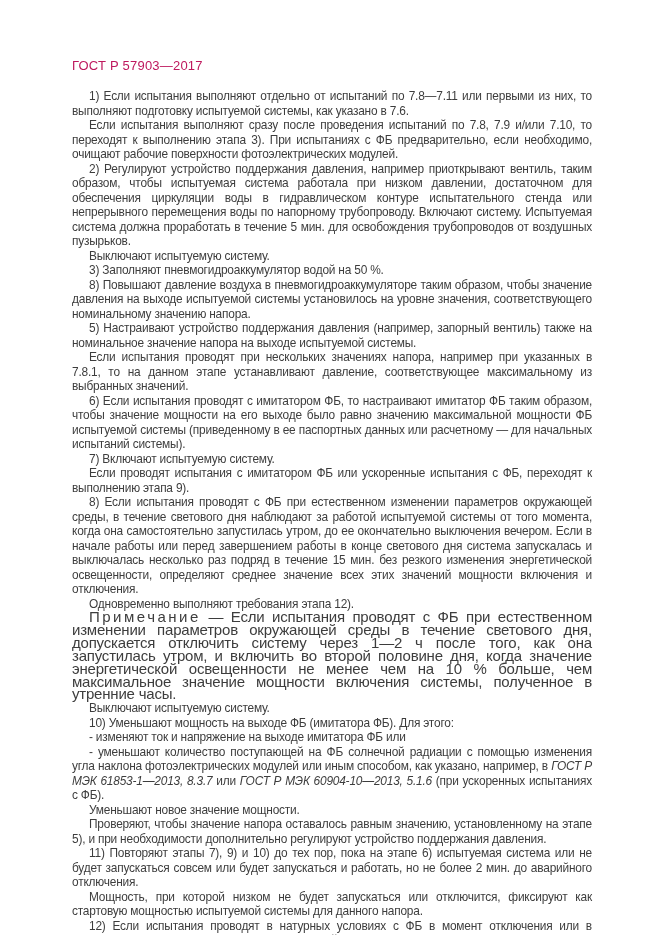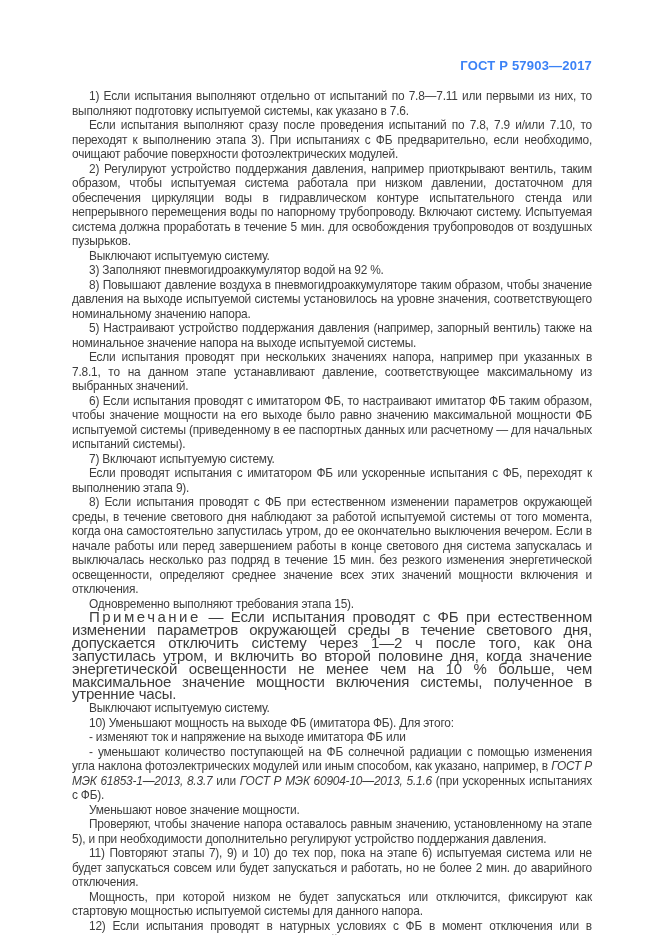--- a/index.html
+++ b/index.html
@@ -7,24 +7,24 @@
     position:relative;
     width:661px;height:935px;
     box-sizing:border-box;
     padding:58px 69px 0 72px;
     background:#ffffff;
     font-family:"Liberation Sans", sans-serif;
     color:#3d3d3d;
     overflow:hidden;
   }
   .doc-header{
-    text-align:right;
+    text-align:left;
     font-size:13px;
-    font-weight:bold;
-    color:#3b82f6;
+    font-weight:normal;
+    color:#be185d;
     letter-spacing:.2px;
     margin-bottom:16px;
   }
   .content{
     font-size:11.9px;
     line-height:14.5px;
     letter-spacing:-0.2px;
     text-align:justify;
   }
   .content p{
@@ -46,29 +46,29 @@
 
 <div class="page">
 
   <div class="doc-header">ГОСТ Р 57903—2017</div>
 
   <div class="content">
     <p>1) Если испытания выполняют отдельно от испытаний по 7.8—7.11 или первыми из них, то выполняют подготовку испытуемой системы, как указано в 7.6.</p>
     <p>Если испытания выполняют сразу после проведения испытаний по 7.8, 7.9 и/или 7.10, то переходят к выполнению этапа 3). При испытаниях с ФБ предварительно, если необходимо, очищают рабочие поверхности фотоэлектрических модулей.</p>
     <p>2) Регулируют устройство поддержания давления, например приоткрывают вентиль, таким образом, чтобы испытуемая система работала при низком давлении, достаточном для обеспечения циркуляции воды в гидравлическом контуре испытательного стенда или непрерывного перемещения воды по напорному трубопроводу. Включают систему. Испытуемая система должна проработать в течение 5 мин. для освобождения трубопроводов от воздушных пузырьков.</p>
     <p>Выключают испытуемую систему.</p>
-    <p>3) Заполняют пневмогидроаккумулятор водой на 92 %.</p>
+    <p>3) Заполняют пневмогидроаккумулятор водой на 50 %.</p>
     <p>8) Повышают давление воздуха в пневмогидроаккумуляторе таким образом, чтобы значение давления на выходе испытуемой системы установилось на уровне значения, соответствующего номинальному значению напора.</p>
     <p>5) Настраивают устройство поддержания давления (например, запорный вентиль) также на номинальное значение напора на выходе испытуемой системы.</p>
     <p>Если испытания проводят при нескольких значениях напора, например при указанных в 7.8.1, то на данном этапе устанавливают давление, соответствующее максимальному из выбранных значений.</p>
     <p>6) Если испытания проводят с имитатором ФБ, то настраивают имитатор ФБ таким образом, чтобы значение мощности на его выходе было равно значению максимальной мощности ФБ испытуемой системы (приведенному в ее паспортных данных или расчетному — для начальных испытаний системы).</p>
     <p>7) Включают испытуемую систему.</p>
     <p>Если проводят испытания с имитатором ФБ или ускоренные испытания с ФБ, переходят к выполнению этапа 9).</p>
     <p>8) Если испытания проводят с ФБ при естественном изменении параметров окружающей среды, в течение светового дня наблюдают за работой испытуемой системы от того момента, когда она самостоятельно запустилась утром, до ее окончательно выключения вечером. Если в начале работы или перед завершением работы в конце светового дня система запускалась и выключалась несколько раз подряд в течение 15 мин. без резкого изменения энергетической освещенности, определяют среднее значение всех этих значений мощности включения и отключения.</p>
-    <p>Одновременно выполняют требования этапа 15).</p>
+    <p>Одновременно выполняют требования этапа 12).</p>
 
     <p class="note"><span class="note-label">Примечание</span> <span>— Если испытания проводят с ФБ при естественном изменении параметров окружающей среды в течение светового дня, допускается отключить систему через 1—2 ч после того, как она запустилась утром, и включить во второй половине дня, когда значение энергетической освещенности не менее чем на 10 % больше, чем максимальное значение мощности включения системы, полученное в утренние часы.</span></p>
 
     <p>Выключают испытуемую систему.</p>
     <p>10) Уменьшают мощность на выходе ФБ (имитатора ФБ). Для этого:</p>
     <p>- изменяют ток и напряжение на выходе имитатора ФБ или</p>
 
     <p><span>- уменьшают количество поступающей на ФБ солнечной радиации с помощью изменения угла наклона фотоэлектрических модулей или иным способом, как указано, например, в </span><span class="it">ГОСТ Р МЭК 61853-1—2013, 8.3.7</span><span> или </span><span class="it">ГОСТ Р МЭК 60904-10—2013, 5.1.6</span><span> (при ускоренных испытаниях с ФБ).</span></p>
 
     <p>Уменьшают новое значение мощности.</p>

